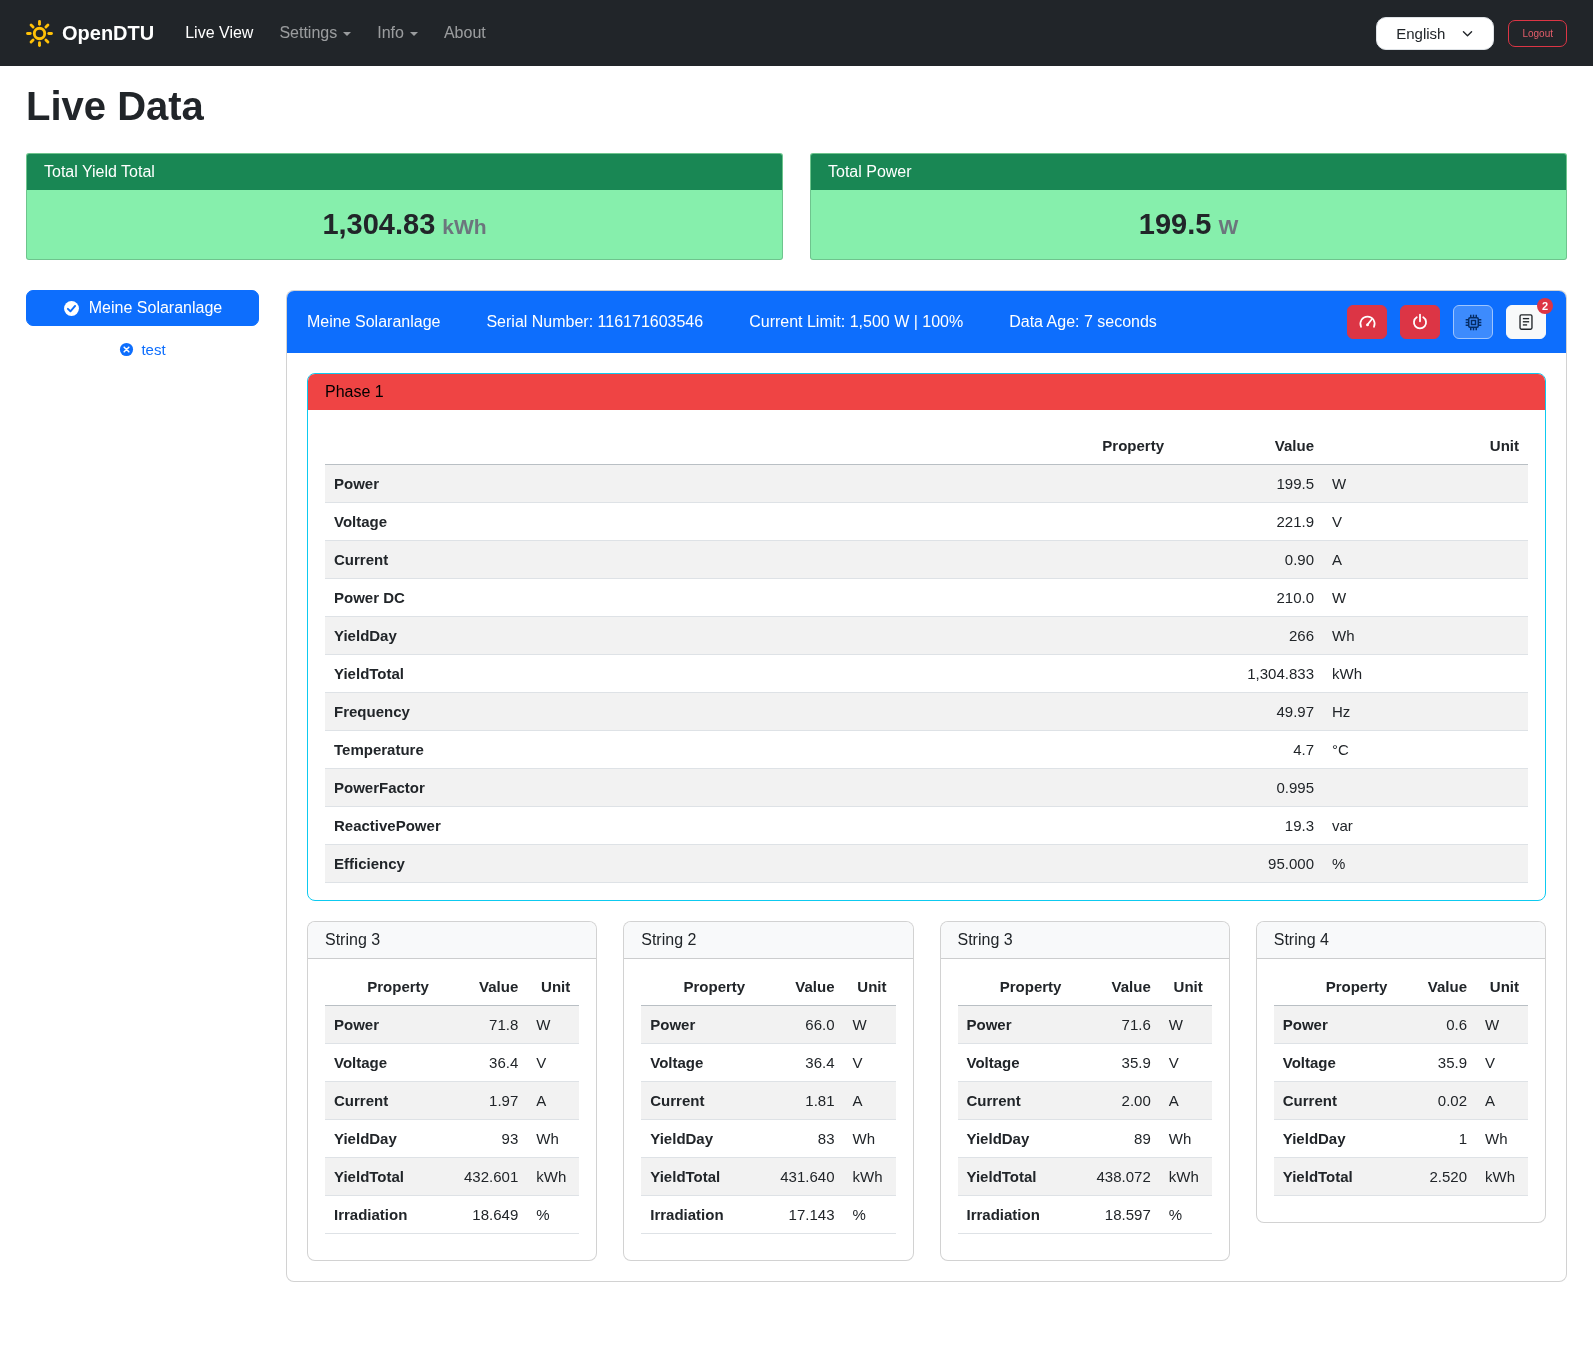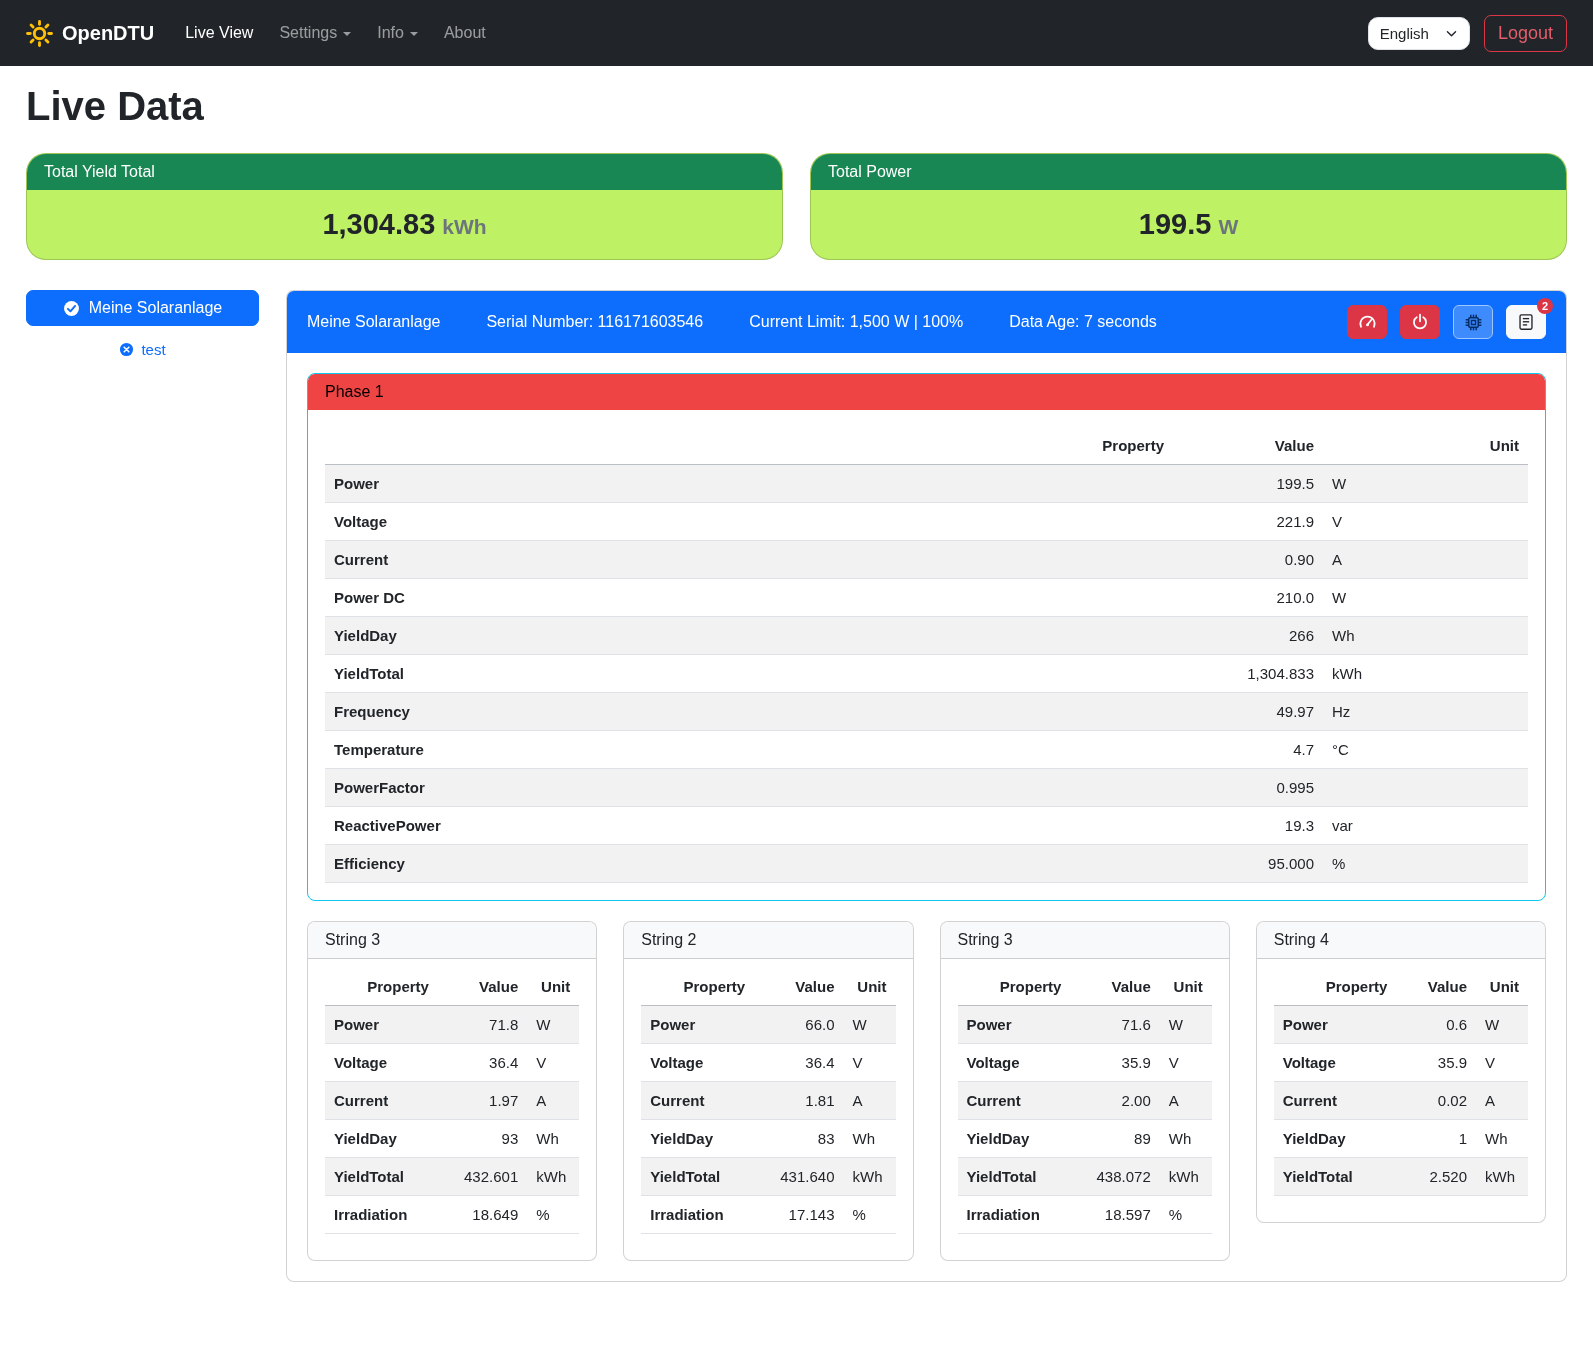--- a/index.html
+++ b/index.html
@@ -45,52 +45,52 @@
     border-top: 4px solid currentColor;
     border-left: 4px solid transparent;
     border-right: 4px solid transparent;
     margin-top: 2px;
   }
   .nav-right { margin-left: auto; display: flex; align-items: center; gap: 14px; }
   .lang-btn {
     background: #fff;
     border: 1px solid #dee2e6;
     border-radius: 10px;
-    padding: 7px 11px;
+    padding: 7px 19px;
     font-size: 15px;
     color: #212529;
     display: flex;
     align-items: center;
     gap: 16px;
     cursor: pointer;
     font-family: inherit;
   }
   .logout-btn {
     background: transparent;
     border: 1px solid #dc3545;
     color: #ea germ;
     color: #e35d6a;
     border-radius: 7px;
     padding: 7px 13px;
-    font-size: 18px;
+    font-size: 10px;
     cursor: pointer;
     font-family: inherit;
   }
 
   
   .container { padding: 0 26px 30px; }
   h1.page-title { font-size: 40px; font-weight: 700; margin: 18px 0 24px; }
 
   .summary-row { display: flex; gap: 27px; margin-bottom: 30px; }
   .summary-card {
     flex: 1;
     border: 1px solid rgba(0,0,0,.175);
-    border-radius: 20px;
+    border-radius: 3px;
     overflow: hidden;
-    background: #bef264;
+    background: #86efac;
   }
   .summary-card .card-header {
     background: #198754;
     color: #fff;
     padding: 9px 17px;
     font-size: 16px;
   }
   .summary-card .card-body { padding: 18px 17px; text-align: center; }
   .big-value { font-size: 29px; font-weight: 600; }
   .big-unit  { font-size: 21px; font-weight: 600; color: #6c757d; margin-left: 7px; }

